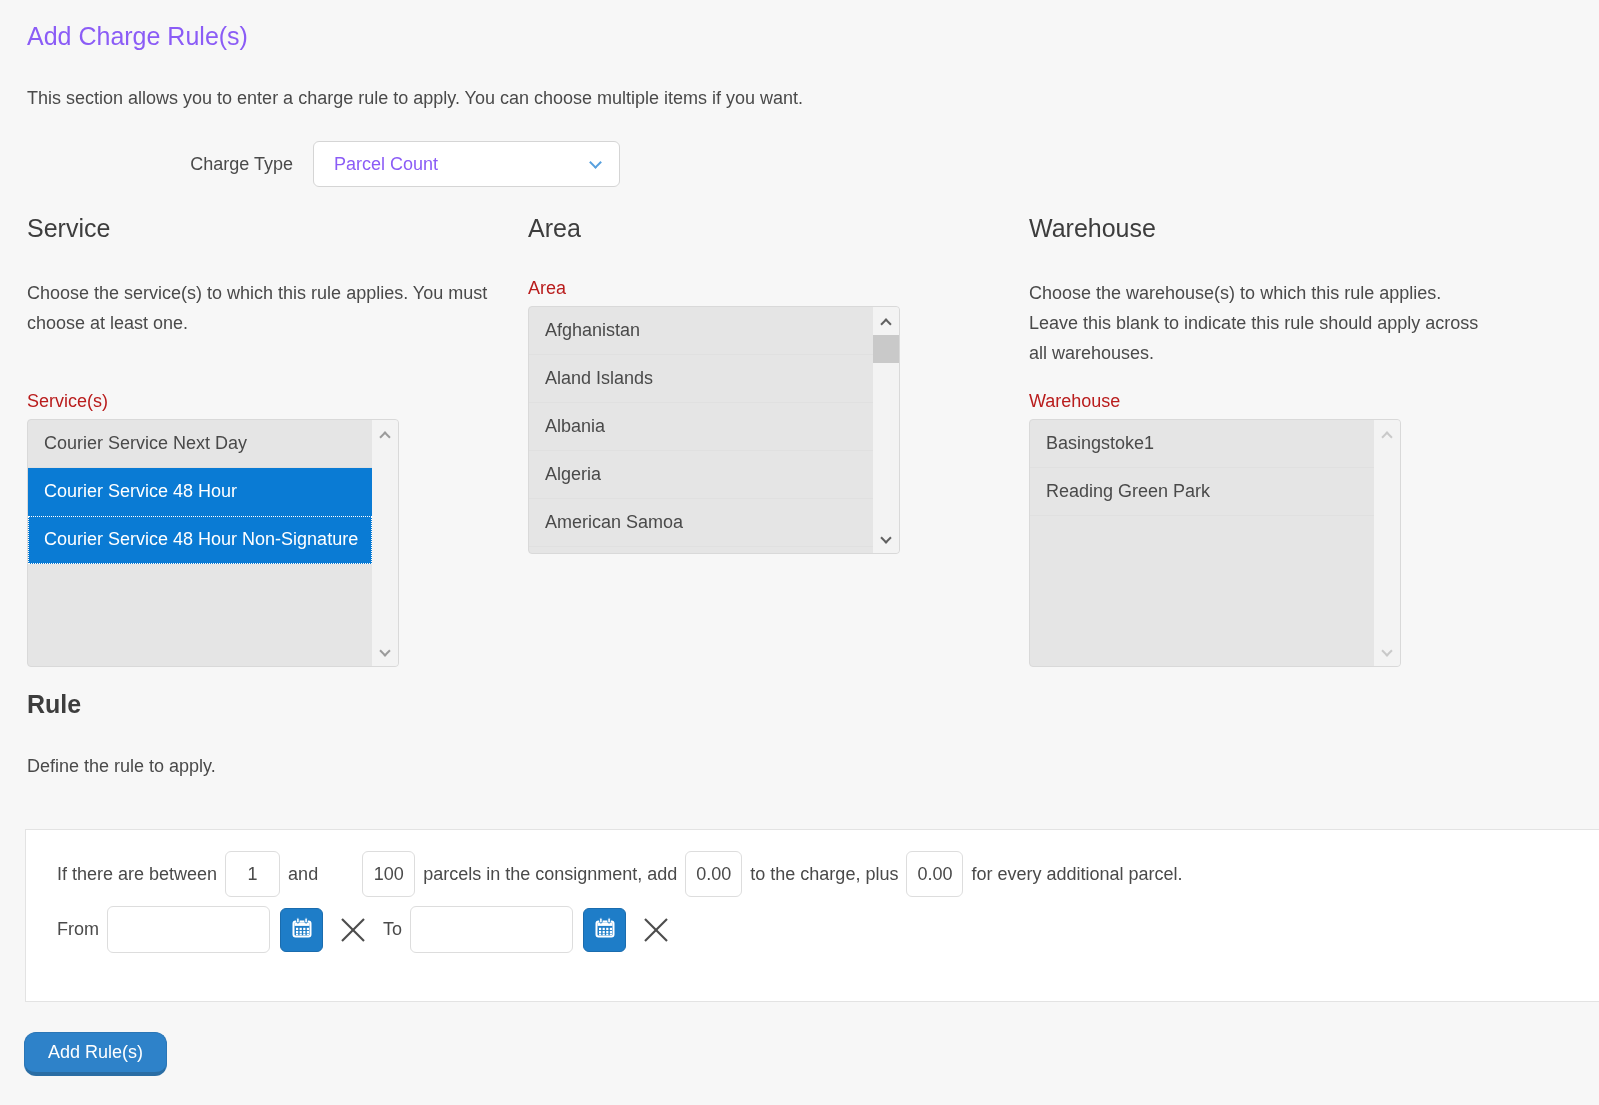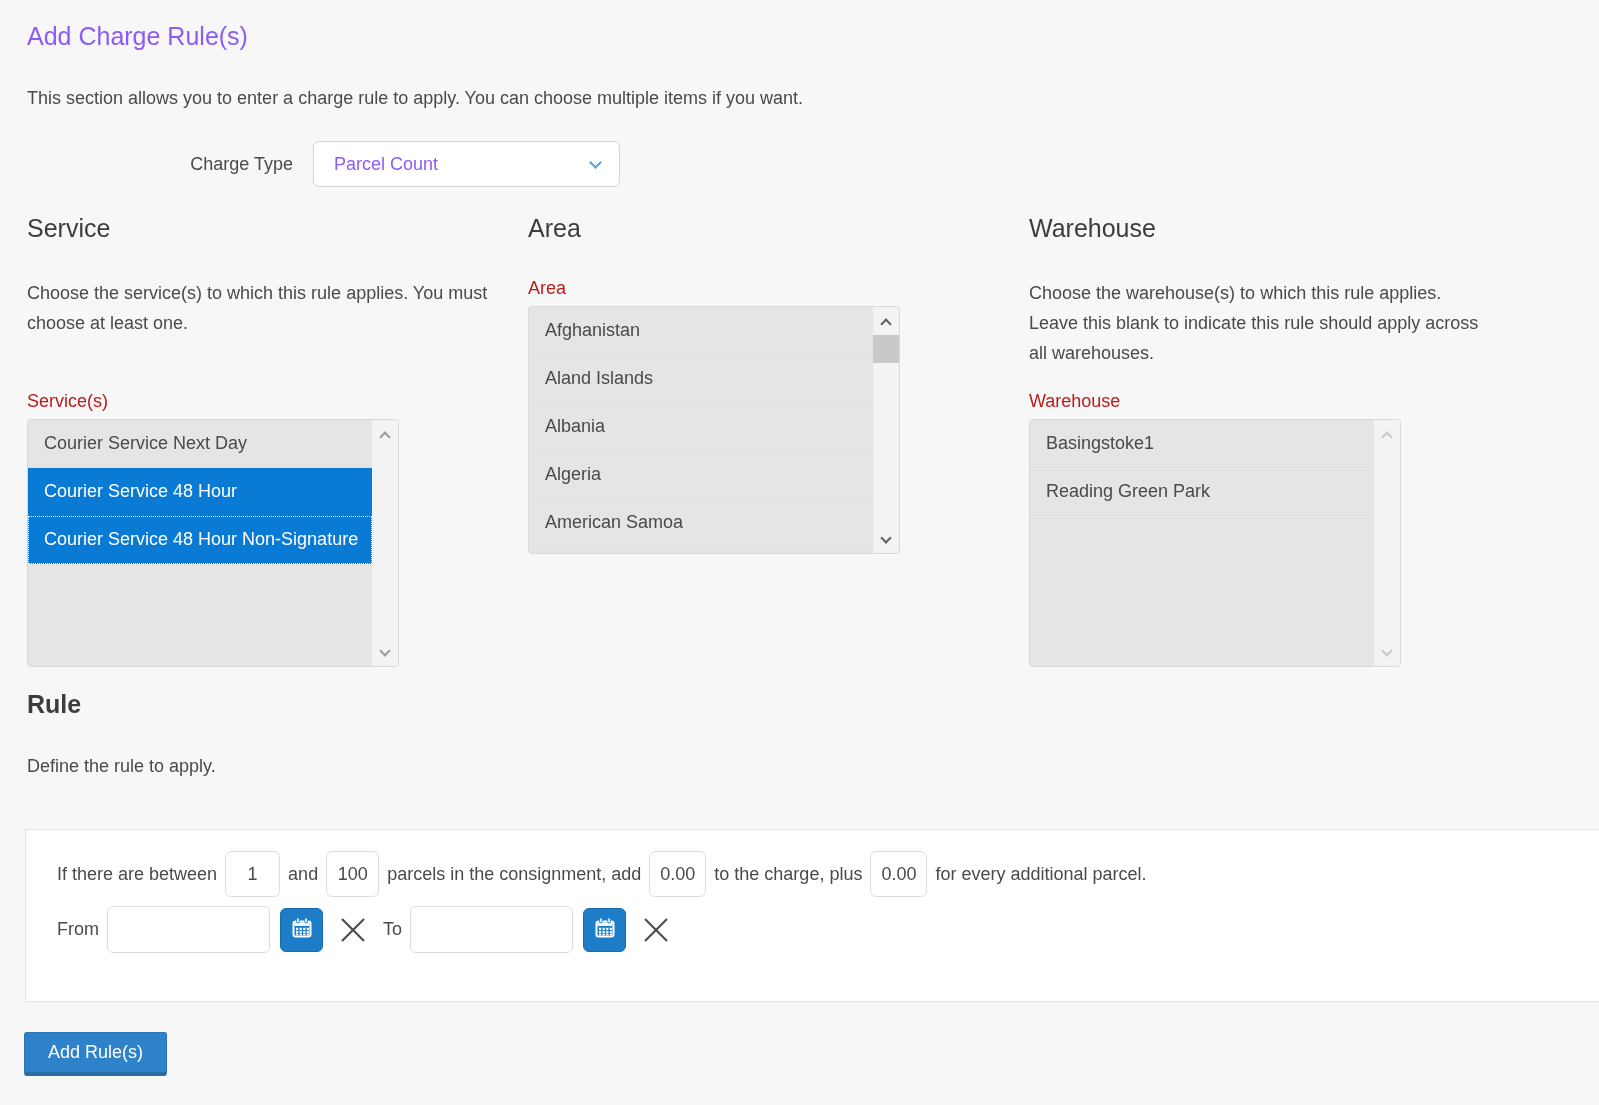--- a/index.html
+++ b/index.html
@@ -66,40 +66,40 @@
   .rule-panel {
     background:#fff; border:1px solid #e3e3e3; border-right:none;
     margin:0 -27px 0 -2px; padding:21px 20px 48px 31px;
   }
   .sentence { display:flex; align-items:center; font-size:18px; color:#4a4a4a; }
   .sentence > * { margin-right:8px; }
   .num-input {
     height:46px; border:1px solid #ddd; border-radius:6px; background:#fff;
     text-align:center; font-size:18px; color:#4a4a4a; font-family:inherit; outline:none;
   }
-  .w-min { width:55px; } .w-max { width:53px; } .w-money { width:57px;text-align:center; }
+  .w-min { width:55px; } .w-max { width:53px;margin-left:36px; } .w-money { width:57px;text-align:center; }
 
   .dates { display:flex; align-items:center; margin-top:9px; font-size:18px; color:#4a4a4a; }
   .date-label { margin-right:8px; }
   .date-input {
     width:163px; height:47px; border:1px solid #ddd; border-radius:6px; background:#fff;
     font-size:18px; padding:0 12px; color:#4a4a4a; font-family:inherit; outline:none;
   }
   .cal-btn {
     width:43px; height:44px; margin-left:10px; background:#1e7dc8;
     border:1px solid #1a6cae; border-radius:6px;
     display:flex; align-items:center; justify-content:center; cursor:pointer; padding:0;
   }
   .clear-x { margin-left:14px; margin-right:14px; width:32px; height:32px; display:flex; align-items:center; justify-content:center; cursor:pointer; }
   .to-label { margin-right:8px; }
 
   .add-btn {
     margin:30px 0 0 -3px; height:44px; padding:0 23px;
     background:#2e82c9; color:#fff; font-size:18px; font-family:inherit;
-    border:1px solid #2b76b6; border-bottom:4px solid #2a6da4; border-radius:3px;
+    border:1px solid #2b76b6; border-bottom:4px solid #2a6da4; border-radius:12px;
     cursor:pointer;
   }
 </style>
 </head>
 <body>
 
 <div class="container">
 
   <h1 class="page-title">Add Charge Rule(s)</h1>
   <p class="page-desc">This section allows you to enter a charge rule to apply. You can choose multiple items if you want.</p>

